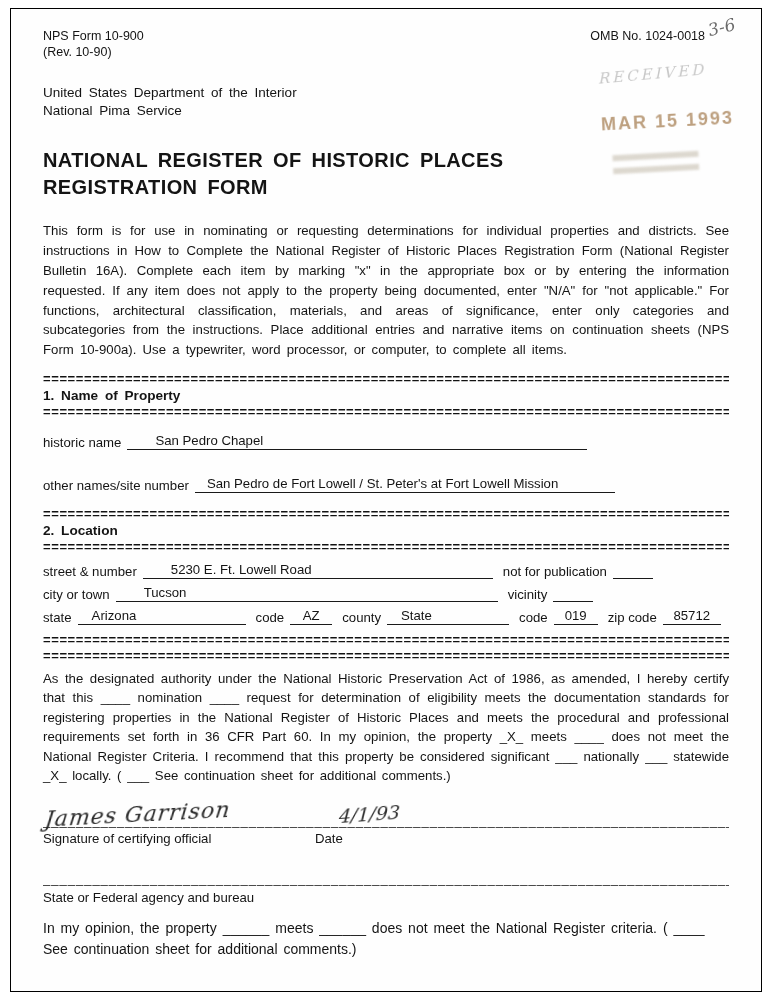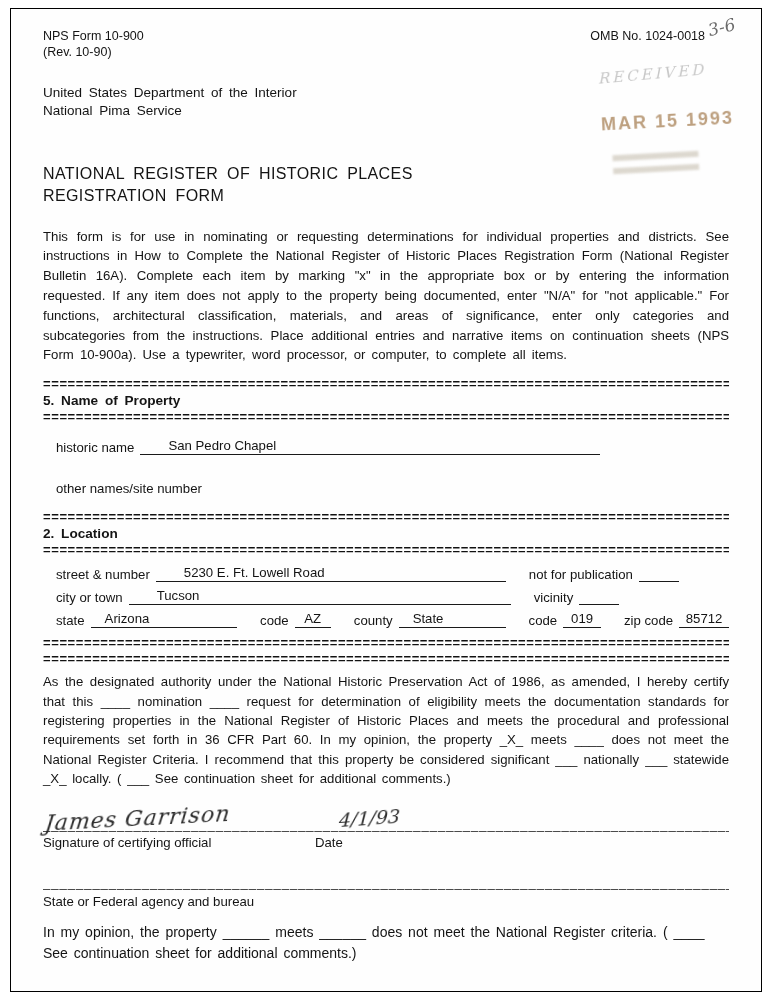--- a/index.html
+++ b/index.html
@@ -22,30 +22,30 @@
     letter-spacing:3px; transform:rotate(-5deg) skewX(-6deg); filter:blur(.7px);
     font-family:"DejaVu Serif", serif; font-style:italic;
   }
   .stamp-date {
     top:102px; left:590px; color:#b2906a; opacity:.85; font-size:18px; font-weight:bold;
     letter-spacing:2px; transform:rotate(-3deg); filter:blur(.5px);
   }
   .stamp-faint { position:absolute; top:144px; left:602px; transform:rotate(-3deg); opacity:.45; filter:blur(1.2px); }
   .stamp-faint span { display:block; width:86px; height:6px; background:#b5ab98; margin-bottom:7px; }
   .dept { margin-top:24px; font-weight:normal; font-size:13.5px; line-height:1.3; word-spacing:3px; }
-  .title { margin-top:44px; font-weight:normal; font-size:16px; line-height:1.35; letter-spacing:.4px; word-spacing:4px; }
+  .title { margin-top:28px; font-weight:bold; font-size:20px; line-height:1.35; letter-spacing:.4px; word-spacing:4px; }
   .intro { margin-top:20px; font-size:13.2px; line-height:1.5; text-align:justify; word-spacing:2.5px; }
   .eq {
     margin-top:12px; height:14px; line-height:14px; overflow:hidden; white-space:nowrap;
     font-weight:bold; font-size:13px; letter-spacing:.6px; color:#111;
   }
   .eq.tight { margin-top:2px; }
   .sect-head { margin-top:2px; font-weight:bold; font-size:13.6px; word-spacing:3px; }
   .row { display:flex; align-items:flex-end; font-size:13.2px; margin-top:6px; }
-  .row .lbl { white-space:nowrap; padding-right:6px;margin-left:13px; }
+  .row .lbl { white-space:nowrap; padding-right:6px; }
   .row .lbl.pre { padding-left:10px; }
   .fill { border-bottom:1.6px solid #1a1a1a; height:17px; line-height:16px; white-space:nowrap; overflow:hidden; }
   .fill.big { padding-left:28px; }
   .fill.ctr { text-align:center; }
   .w-hist { width:460px; }
   .w-other { width:420px; }
   .w-street { width:350px; }
   .w-city { width:382px; }
   .w-small { width:40px; }
   .w-state { width:168px; padding-left:14px; }
@@ -100,30 +100,31 @@
   </div>
 
   <div class="title">
     <div>NATIONAL REGISTER OF HISTORIC PLACES</div>
     <div>REGISTRATION FORM</div>
   </div>
 
   <p class="intro">This form is for use in nominating or requesting determinations for individual properties and districts.  See instructions in How to Complete the National Register of Historic Places Registration Form (National Register Bulletin 16A).  Complete each item by marking "x" in the appropriate box or by entering the information requested.  If any item does not apply to the property being documented, enter "N/A" for "not applicable."  For functions, architectural classification, materials, and areas of significance, enter only categories and subcategories from the instructions.  Place additional entries and narrative items on continuation sheets (NPS Form 10-900a).  Use a typewriter, word processor, or computer, to complete all items.</p>
 
   <div class="eq">==============================================================================================================================================</div>
-  <div class="sect-head">5.  Name of Property</div>
+  <div class="sect-head">1.  Name of Property</div>
   <div class="eq tight">==============================================================================================================================================</div>
 
   <div class="row mt14">
     <span class="lbl">historic name</span>
     <span class="fill big w-hist">San Pedro Chapel</span>
   </div>
 
   <div class="row mt26">
     <span class="lbl">other names/site number</span>
+    <span class="fill w-other" style="padding-left:12px;">San Pedro de Fort Lowell / St. Peter's at Fort Lowell Mission</span>
   </div>
 
   <div class="eq mt14">==============================================================================================================================================</div>
   <div class="sect-head">2.  Location</div>
   <div class="eq tight">==============================================================================================================================================</div>
 
   <div class="row" style="margin-top:8px;">
     <span class="lbl">street &amp; number</span>
     <span class="fill big w-street">5230 E. Ft. Lowell Road</span>
     <span class="lbl pre">not for publication</span>

